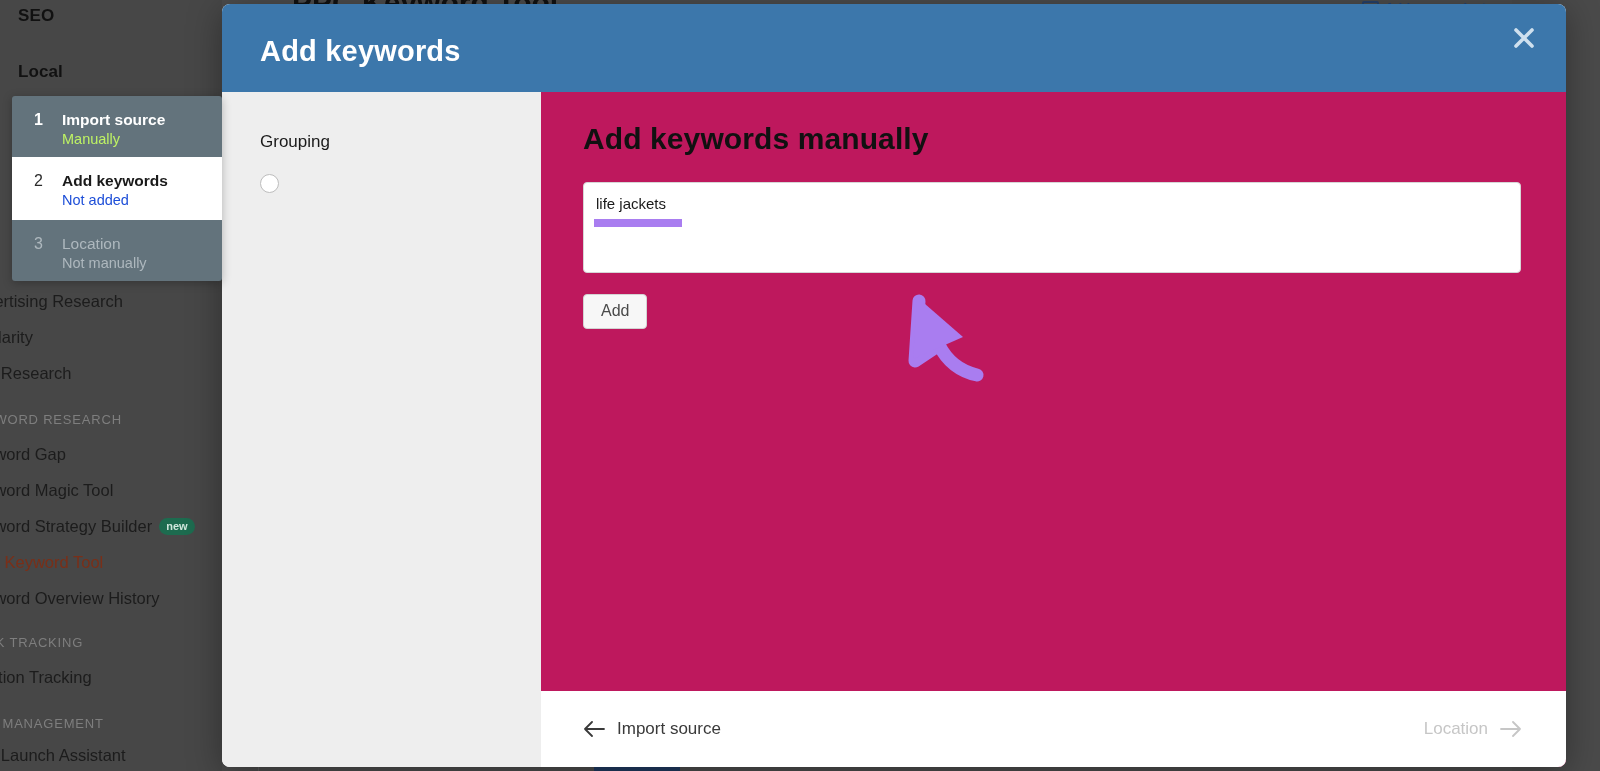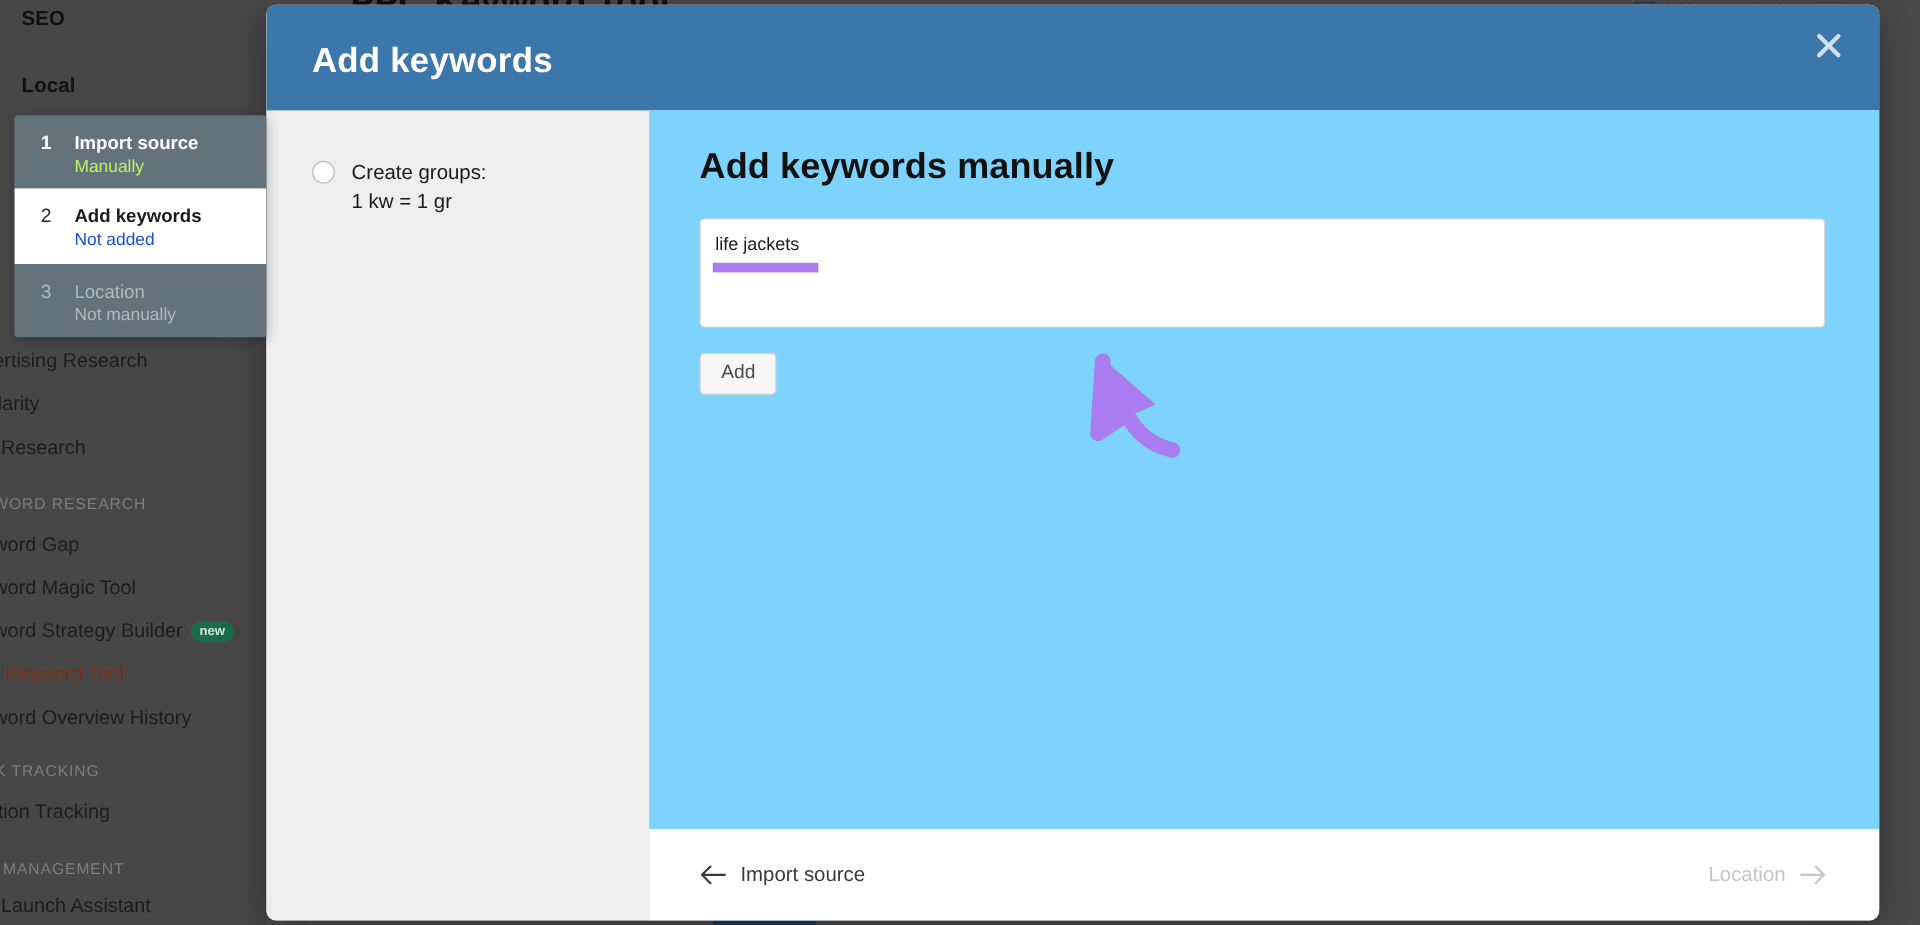--- a/index.html
+++ b/index.html
@@ -289,21 +289,21 @@
     margin-left: 14px;
     font-size: 17px;
     color: #1a1a1a;
     line-height: 1.42;
   }
 
   
   .content-panel {
     flex: 1;
     position: relative;
-    background: #7dd3fc;
+    background: #be185d;
     padding: 30px 48px 0 42px;
   }
 
   .content-heading {
     font-size: 30px;
     font-weight: 700;
     color: #111111;
     letter-spacing: .1px;
     margin-bottom: 26px;
   }
@@ -450,27 +450,26 @@
       <div class="modal-close">
         <svg width="40" height="40" viewBox="0 0 40 40" aria-hidden="true">
           <path d="M12 12 L28 28 M28 12 L12 28" stroke="#cfe0ee" stroke-width="3.6" stroke-linecap="round"></path>
         </svg>
       </div>
     </div>
 
     <div class="modal-body">
 
       <div class="grouping-panel">
+        <div class="grouping-label">Grouping</div>
 
 
 
         <div class="radio-row">
           <span class="radio-dot"></span>
-          <span class="radio-text" style="white-space:pre-line">Create groups:
-1 kw = 1 gr</span>
         </div>
       </div>
 
       <div class="content-panel">
         <div class="content-heading">Add keywords manually</div>
 
         <div class="kw-textarea">
           <div class="kw-text">life jackets</div>
           <div class="kw-underline"></div>
         </div>

